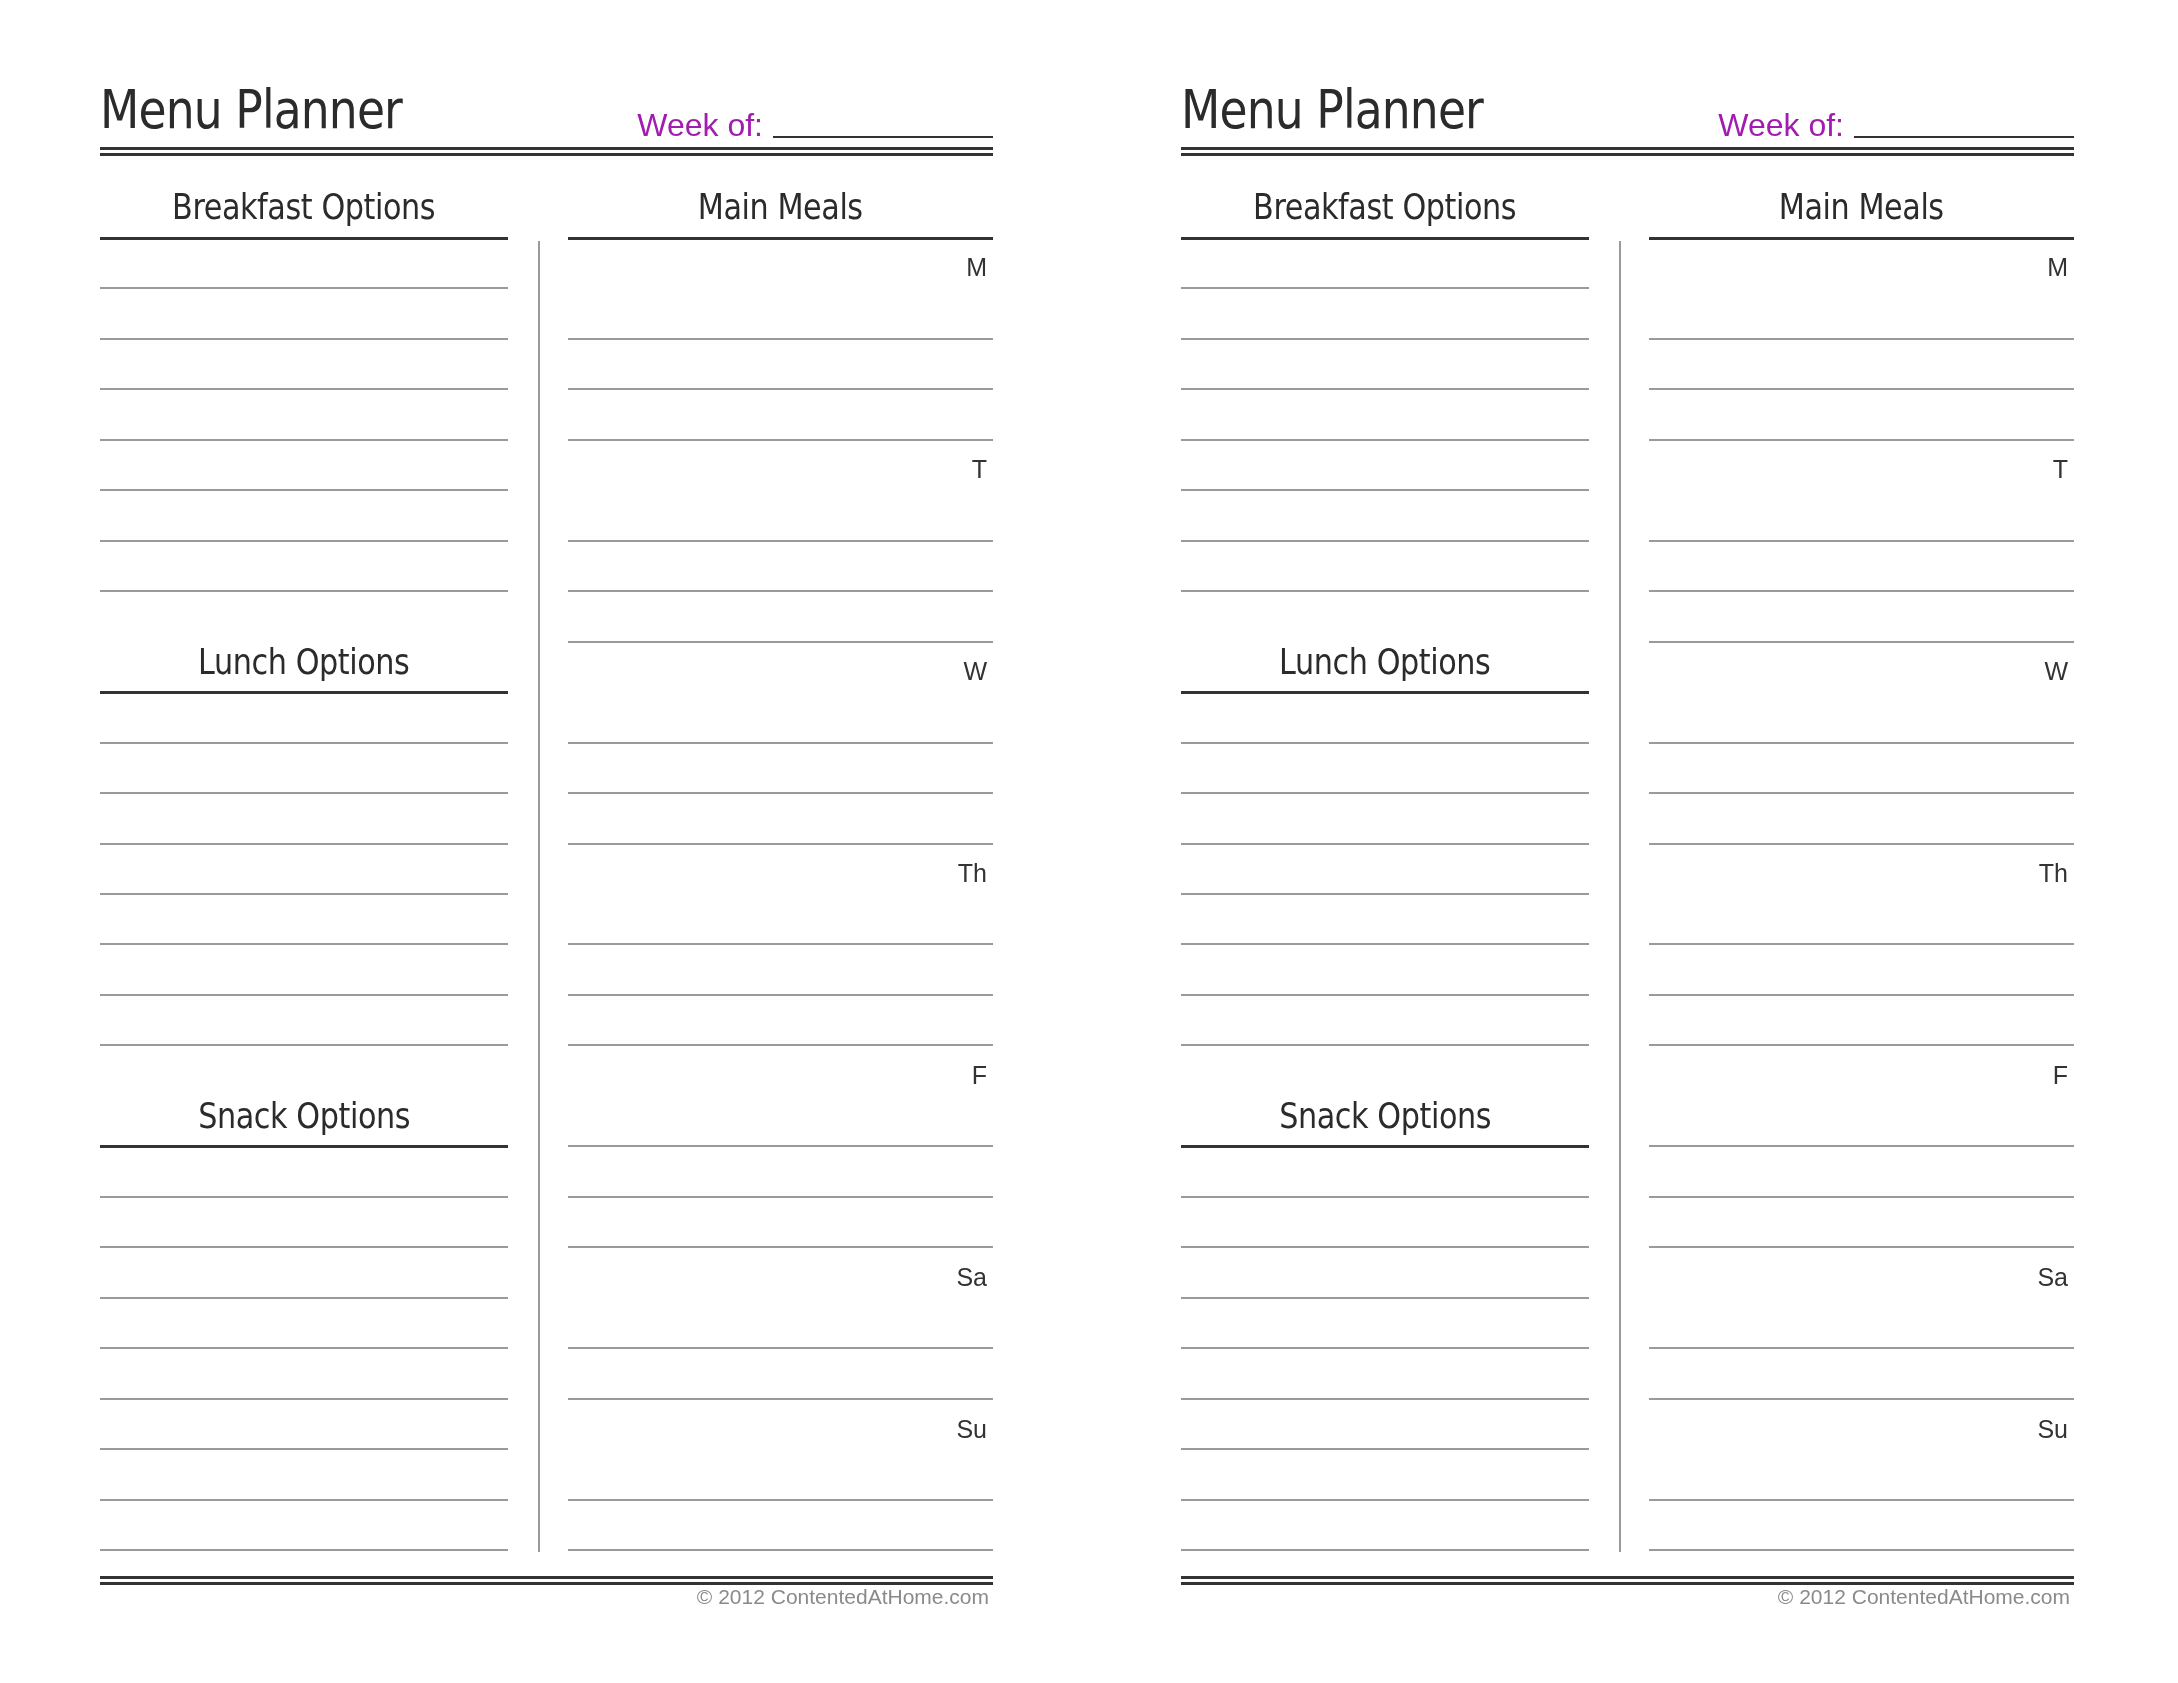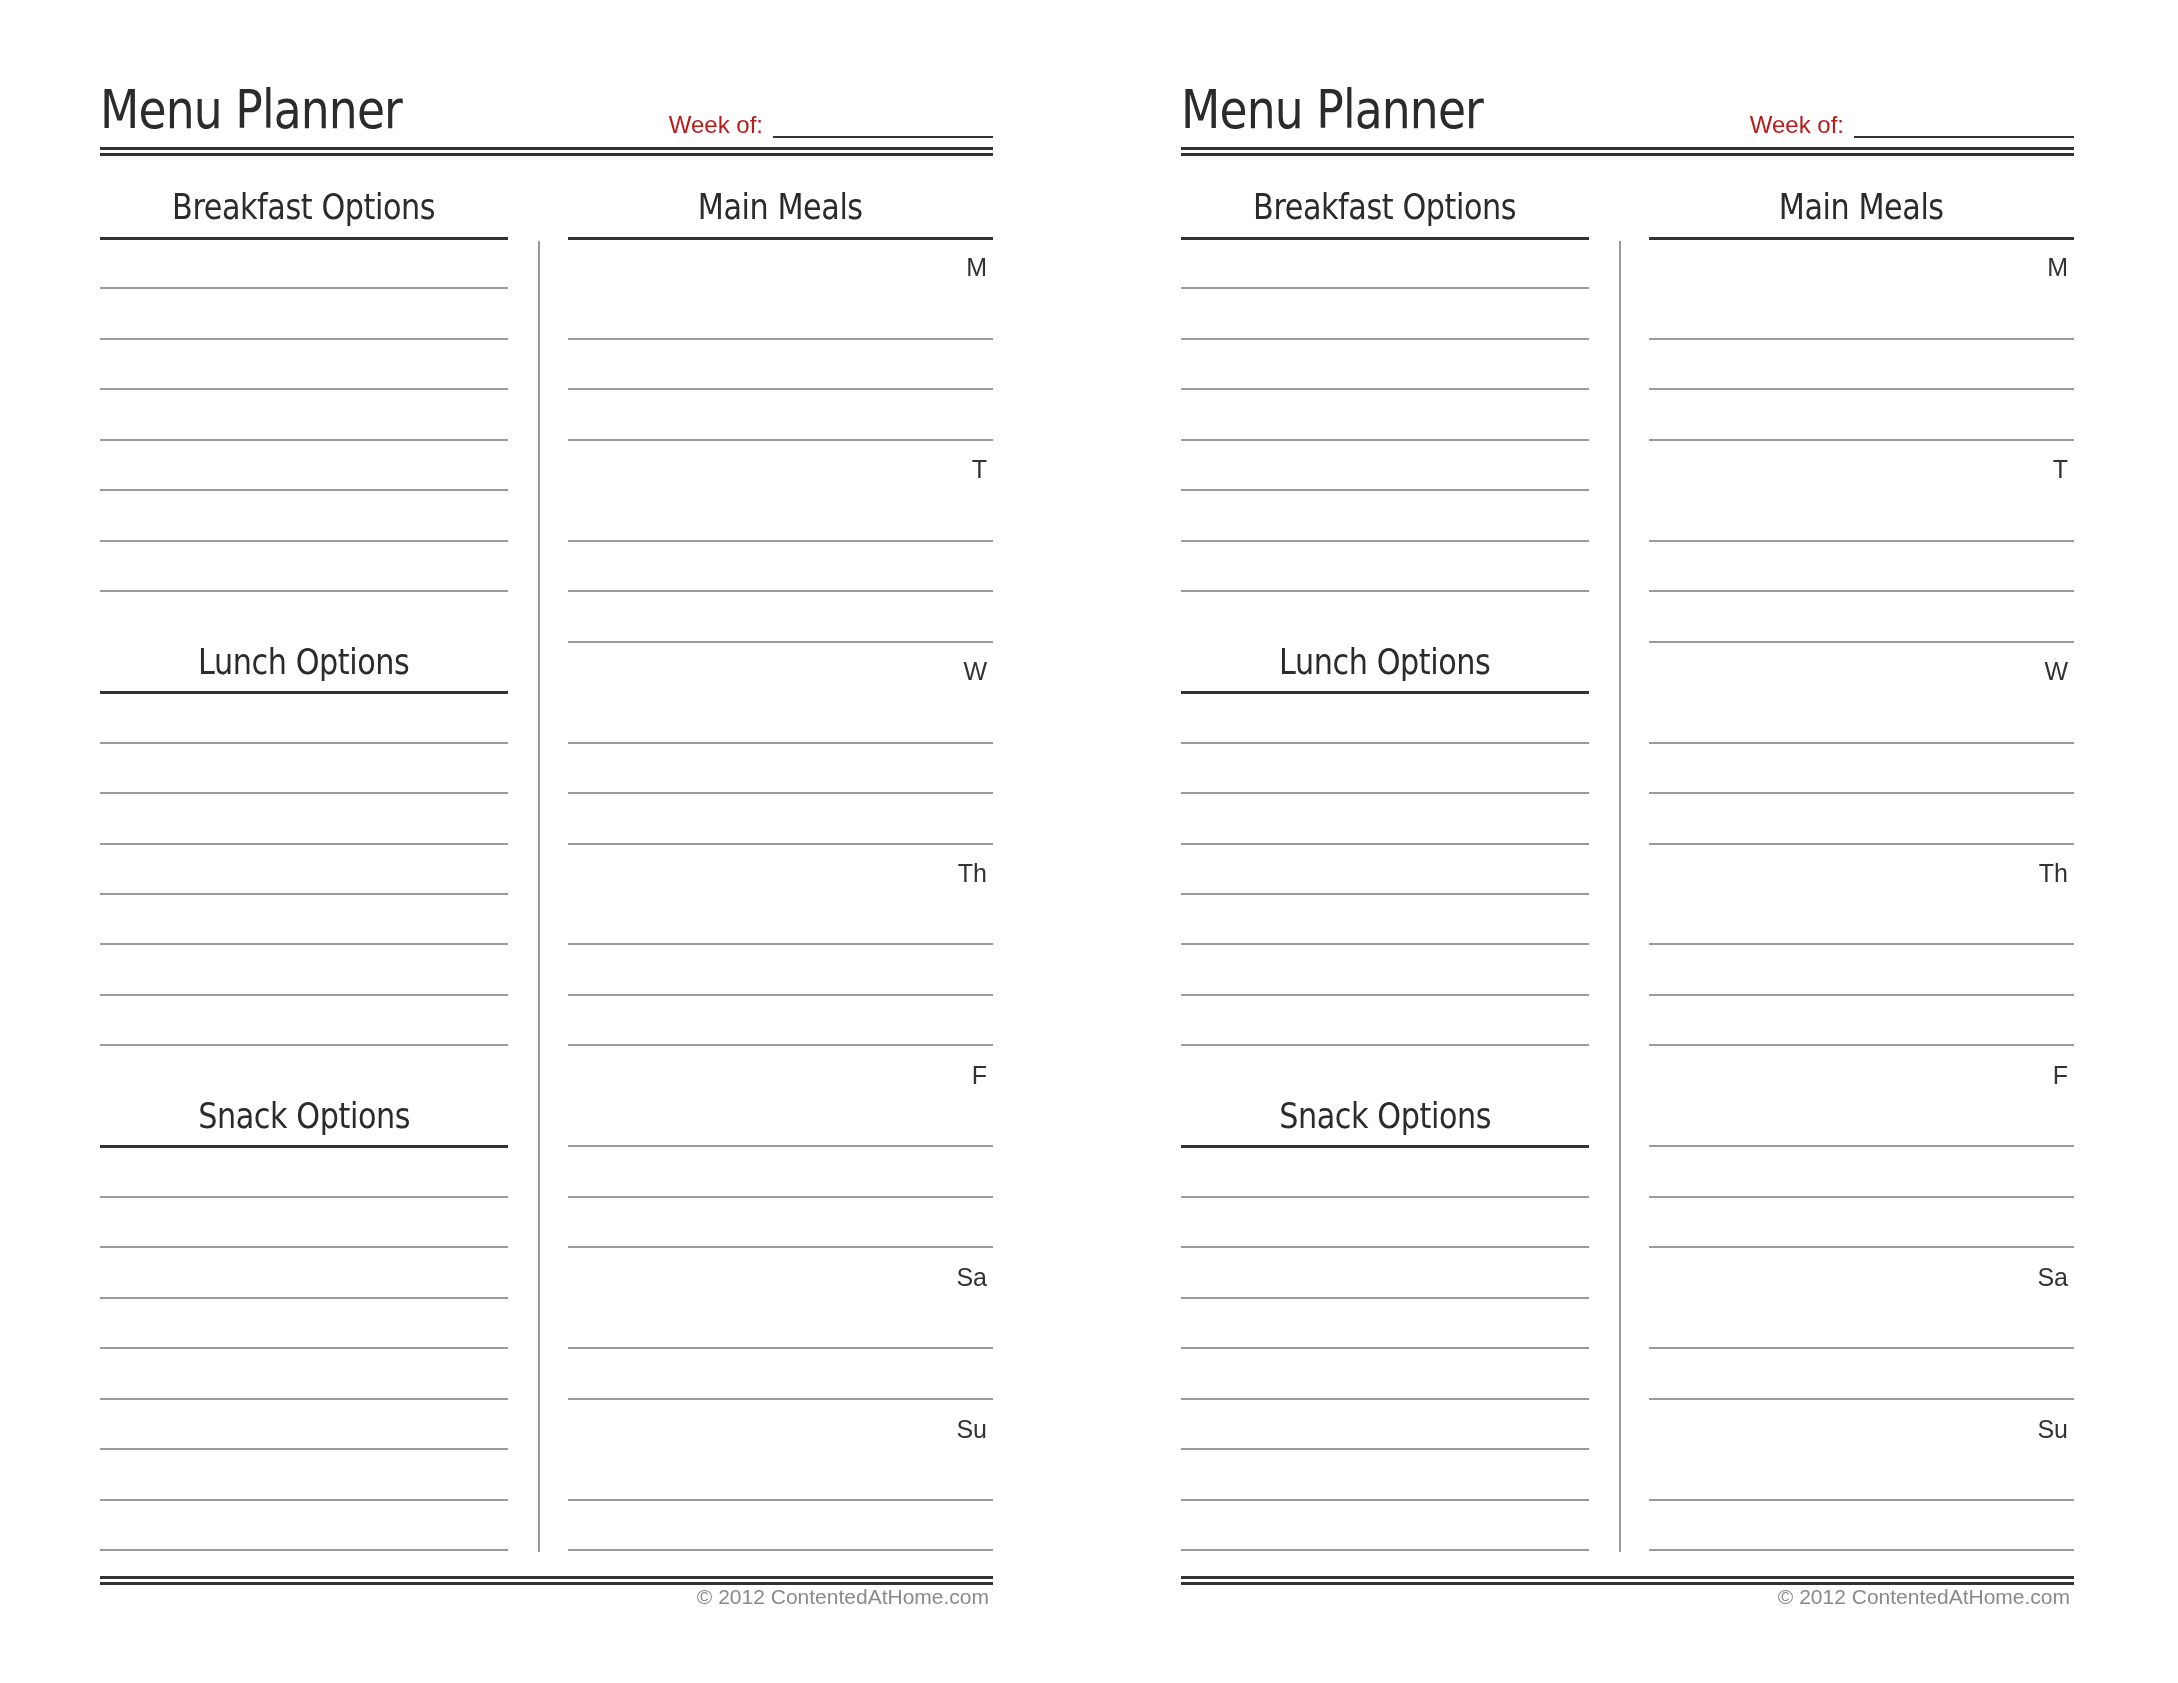--- a/index.html
+++ b/index.html
@@ -9,21 +9,21 @@
     position: absolute; left: 0; top: 79px;
     font-family: "DejaVu Sans", sans-serif; font-weight: normal;
     font-size: 53px; color: #2b2b2b; letter-spacing: -1px;
     transform: scaleX(0.86); transform-origin: left top; white-space: nowrap;
   }
   .week {
     position: absolute; right: 0; top: 103px; height: 38px;
     display: flex; align-items: flex-end;
   }
   .week-label {
-    font-family: "Liberation Sans", sans-serif; font-size: 24px; color: #b91c1c;
+    font-family: "Liberation Sans", sans-serif; font-size: 32px; color: #a21caf;
     line-height: 32px; margin-right: 10px; white-space: nowrap;
   }
   .week-field {
     width: 220px; height: 0; border-bottom: 2px solid #333; margin-bottom: 3px;
     background: transparent;
   }
   .dbl { position: absolute; left: 0; right: 0; height: 9px; border-top: 3px solid #333; border-bottom: 3px solid #333; box-sizing: border-box; }
   .dbl.top { top: 147px; }
   .dbl.bottom { top: 1576px; }
   .rule { position: absolute; height: 0; border-top: 2px solid #9a9a9a; }

